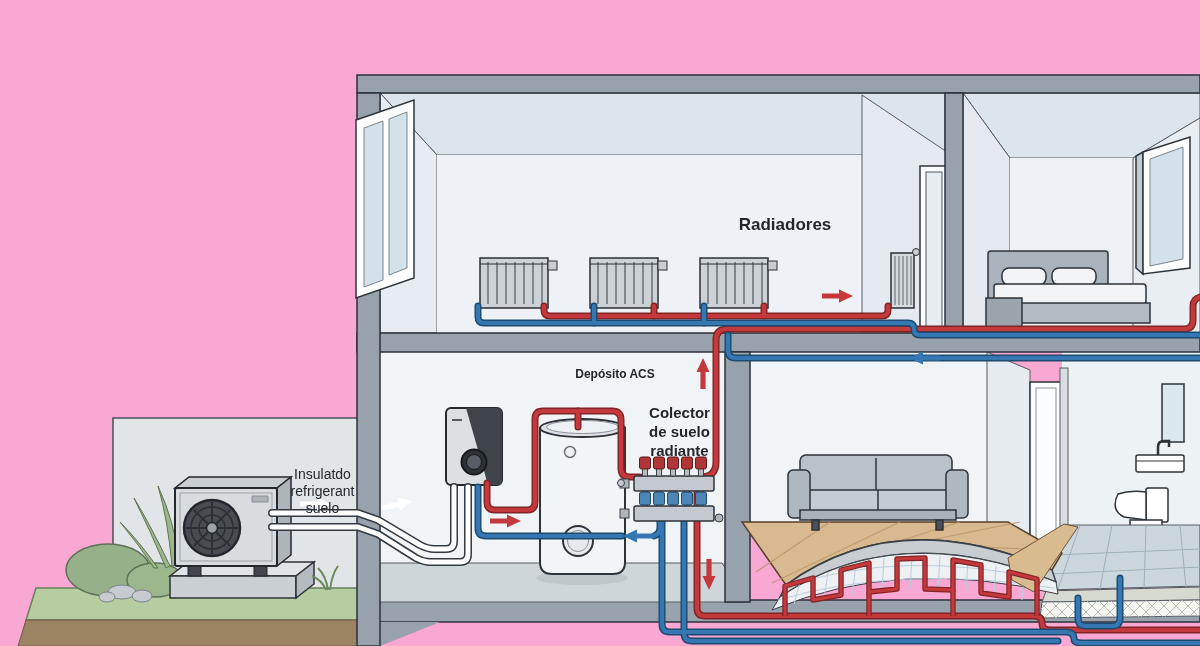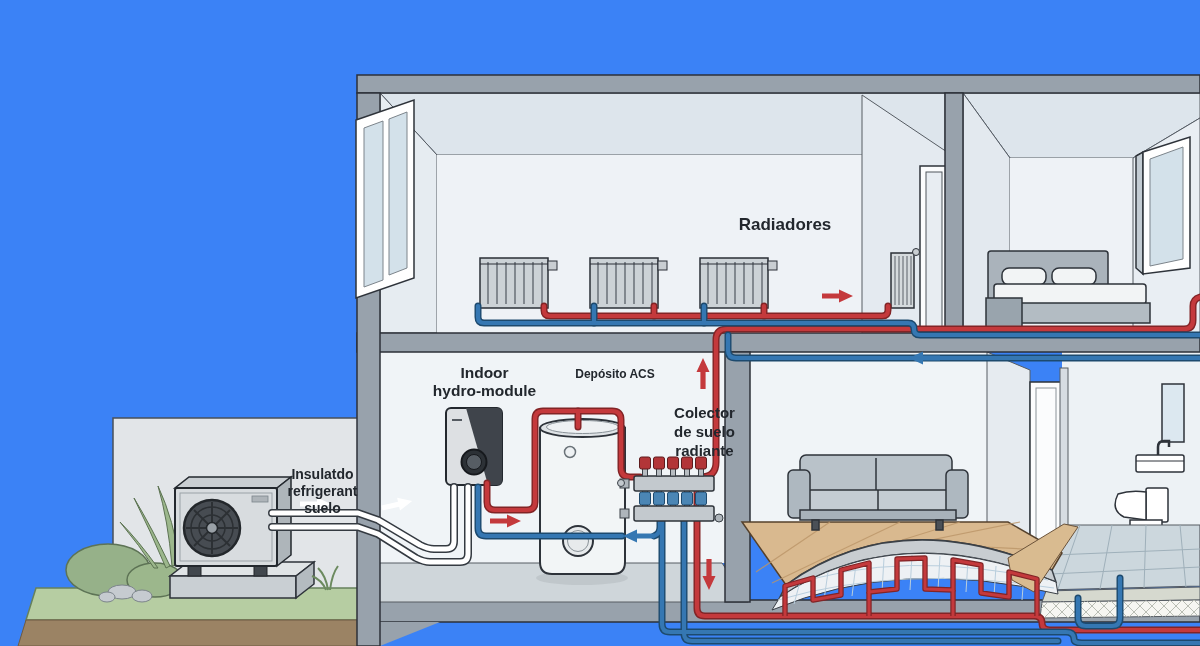--- a/index.html
+++ b/index.html
@@ -1,16 +1,16 @@
 <!DOCTYPE html>
 <html><head>
 <meta charset="utf-8">
 <style>
   html,body{margin:0;padding:0;background:#ffffff;}
-  .stage{position:relative;width:1200px;height:646px;background:#3b82f6;overflow:hidden;
+  .stage{position:relative;width:1200px;height:646px;background:#f9a8d4;overflow:hidden;
          font-family:"Liberation Sans", sans-serif;}
   .stage svg{position:absolute;left:0;top:0;}
   .lbl{position:absolute;z-index:5;color:#22272d;font-weight:700;text-align:center;}
   .lbl span{display:block;}
   
   .po-w{fill:none;stroke:#343a41;stroke-width:8;stroke-linejoin:round;stroke-linecap:round;}
   .pi-w{fill:none;stroke:#ffffff;stroke-width:5;stroke-linejoin:round;stroke-linecap:round;}
   .po-r{fill:none;stroke:#822426;stroke-width:7;stroke-linejoin:round;stroke-linecap:round;}
   .pi-r{fill:none;stroke:#c4393c;stroke-width:4.2;stroke-linejoin:round;stroke-linecap:round;}
   .po-b{fill:none;stroke:#1d4a6e;stroke-width:7;stroke-linejoin:round;stroke-linecap:round;}
@@ -392,30 +392,26 @@
     <use href="#arr" class="arr-r" transform="translate(703,389) rotate(-90)"></use>
     <use href="#arr" class="arr-r" transform="translate(822,296)"></use>
     <use href="#arr" class="arr-b" transform="translate(940,358) rotate(180)"></use>
     <use href="#arr" class="arr-r" transform="translate(709,559) rotate(90)"></use>
   </g>
 </svg>
 
 <div class="lbl" style="left:695px;top:215px;width:180px;font-size:17px;">
   <span>Radiadores</span>
 </div>
-<div class="lbl" style="left:402px;top:364px;width:165px;font-size:15.5px;line-height:18px;">
-  <span>Indoor</span>
-  <span>hydro-module</span>
-</div>
 <div class="lbl" style="left:530px;top:367px;width:170px;font-size:12px;">
   <span>Depósito ACS</span>
 </div>
-<div class="lbl" style="left:642px;top:403px;width:125px;font-size:15px;line-height:19px;">
+<div class="lbl" style="left:617px;top:403px;width:125px;font-size:15px;line-height:19px;">
   <span>Colector</span>
   <span>de suelo</span>
   <span>radiante</span>
 </div>
-<div class="lbl" style="left:260px;top:466px;width:125px;font-size:14px;line-height:17px;font-weight:700;">
+<div class="lbl" style="left:260px;top:466px;width:125px;font-size:14px;line-height:17px;font-weight:400;">
   <span>Insulatdo</span>
   <span>refrigerant</span>
   <span>suelo</span>
 </div>
 </div>
 
 </body></html>

